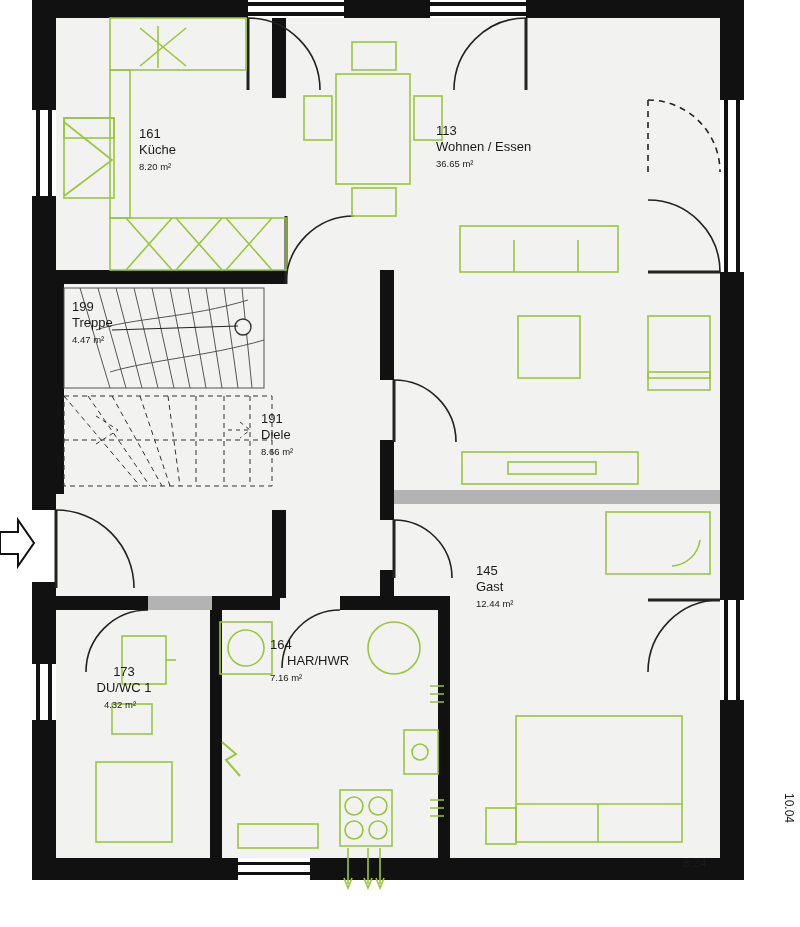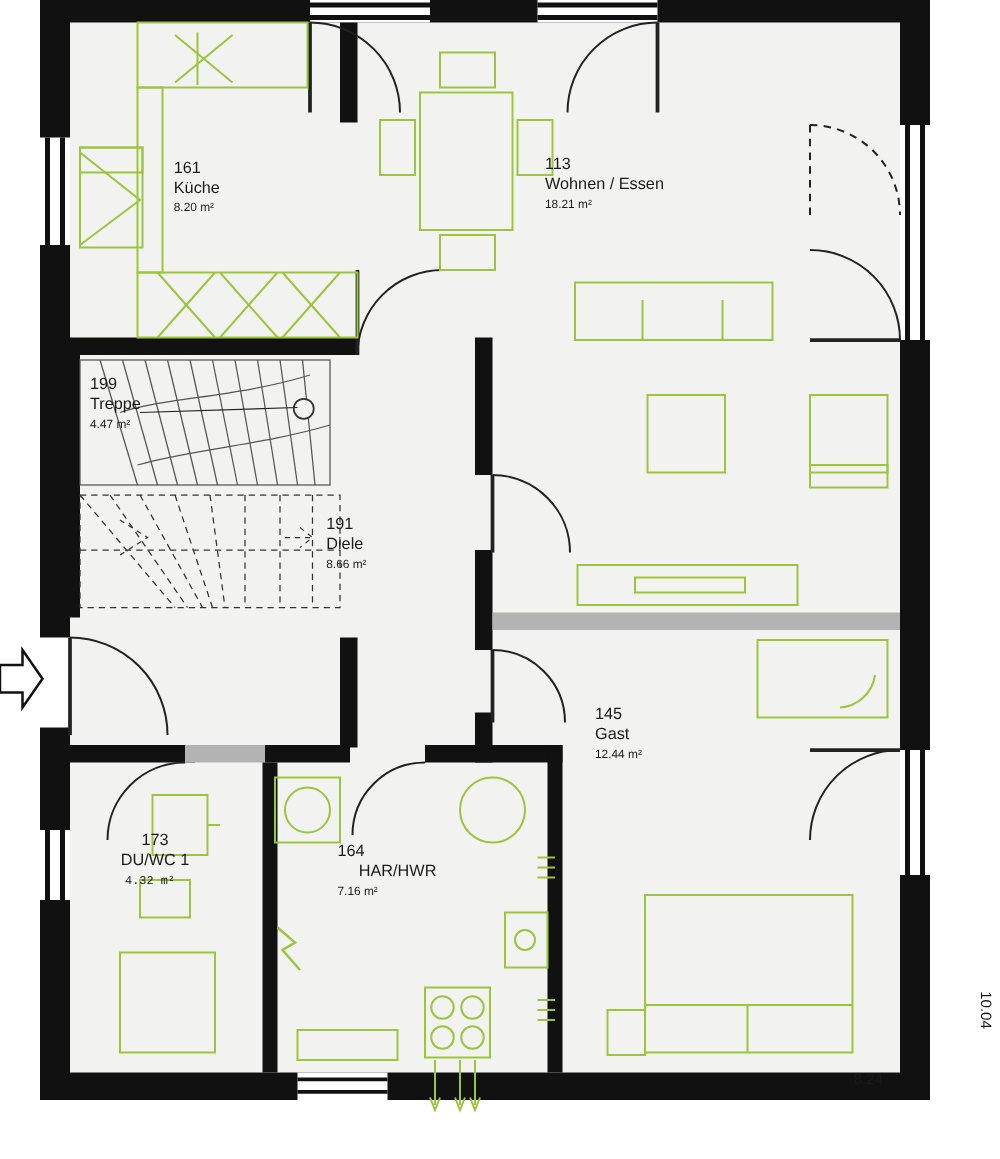--- a/index.html
+++ b/index.html
@@ -285,21 +285,21 @@
 
 <div class="room-label" style="left:139px; top:126px; width:100px;">
   <span class="rl-num">161</span>
   <span class="rl-name">Küche</span>
   <span class="rl-area">8.20 m²</span>
 </div>
 
 <div class="room-label" style="left:436px; top:123px; width:160px;">
   <span class="rl-num">113</span>
   <span class="rl-name">Wohnen / Essen</span>
-  <span class="rl-area">18.21 m²</span>
+  <span class="rl-area">36.65 m²</span>
 </div>
 
 <div class="room-label" style="left:46px; top:299px; width:100px; text-align:left;">
   <span class="rl-num" style="margin-left:26px;">199</span>
   <span class="rl-name" style="margin-left:26px;">Treppe</span>
   <span class="rl-area" style="margin-left:26px;">4.47 m²</span>
 </div>
 
 <div class="room-label" style="left:261px; top:411px; width:100px;">
   <span class="rl-num">191</span>
@@ -309,23 +309,23 @@
 
 <div class="room-label" style="left:476px; top:563px; width:100px;">
   <span class="rl-num">145</span>
   <span class="rl-name">Gast</span>
   <span class="rl-area">12.44 m²</span>
 </div>
 
 <div class="room-label" style="left:56px; top:664px; width:110px; text-align:center;">
   <span class="rl-num" style="margin-left:26px;">173</span>
   <span class="rl-name" style="margin-left:26px;">DU/WC 1</span>
-  <span class="rl-area" style="margin-left:18px;font-family:Liberation Mono, monospace;">4.32 m²</span>
+  <span class="rl-area" style="margin-left:18px;">4.32 m²</span>
 </div>
 
 <div class="room-label" style="left:244px; top:637px; width:120px; text-align:left;">
-  <span class="rl-num" style="margin-left:26px;margin-top:36px;">164</span>
+  <span class="rl-num" style="margin-left:26px;">164</span>
   <span class="rl-name" style="margin-left:43px;">HAR/HWR</span>
   <span class="rl-area" style="margin-left:26px;">7.16 m²</span>
 </div>
 
 <div class="dim dim-bottom">8.24</div>
 <div class="dim dim-right">10.04</div>
 
 </body></html>

